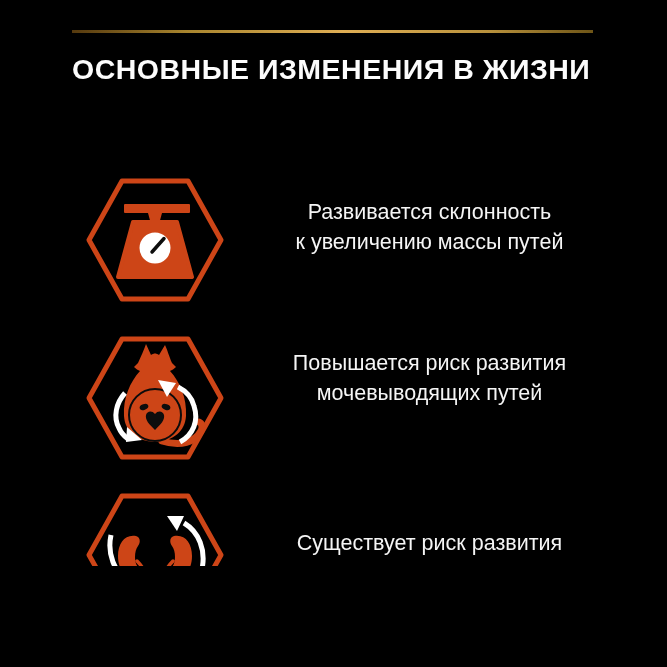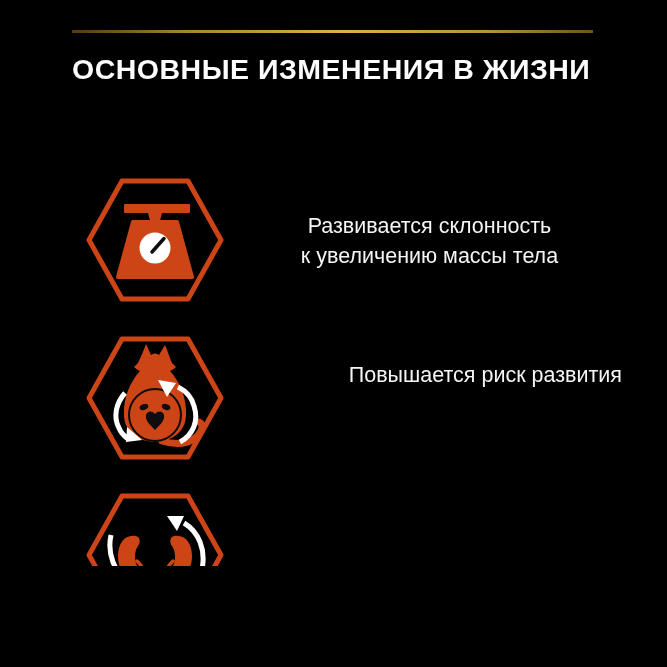--- a/index.html
+++ b/index.html
@@ -55,22 +55,22 @@
     position: absolute;
     left: 237px;
     width: 385px;
     text-align: center;
     color: var(--text, #f5f5f5);
     font-size: 21.5px;
     font-weight: 400;
     line-height: 30px;
   }
   .itext div { white-space: nowrap; }
-  #text1 { top: 211px; }
-  #text2 { top: 360px; text-align: right; }
+  #text1 { top: 197px; }
+  #text2 { top: 348px; }
   #text3 { top: 528px; }
 </style>
 </head>
 <body>
 
 <div class="canvas">
 
   <div class="gold-line"></div>
 
   <h1 class="title">
@@ -82,21 +82,21 @@
     <g>
       <rect x="36" y="26" width="66" height="9" rx="1" style="fill:var(--accent)"></rect>
       <polygon points="60,35 74,35 71,46 63,46" style="fill:var(--accent)"></polygon>
       <polygon points="45,44 89,44 104,99 30,99" style="fill:var(--accent);stroke:var(--accent)" stroke-width="4" stroke-linejoin="round"></polygon>
       <circle cx="67" cy="70" r="15.5" fill="#ffffff"></circle>
       <line x1="64" y1="74" x2="76" y2="60.5" style="stroke:var(--needle)" stroke-width="3.5" stroke-linecap="round"></line>
     </g>
   </svg>
   <div id="text1" class="itext">
     <div>Развивается склонность</div>
-    <div>к увеличению массы тела</div>
+    <div>к увеличению массы путей</div>
   </div>
 
   <svg id="hex2" class="hex" viewBox="-3 -3 140 130">
     <polygon points="1,62 34,3 100,3 133,62 100,121 34,121" fill="none" style="stroke:var(--accent)" stroke-width="5" stroke-linejoin="round"></polygon>
     <g>
       <path d="M58,8 C56,14 53,20 50,27 L46,31 C48,33 50,34 52,35
                C42,46 35,62 36,80 C37,95 48,105 67,106
                C86,105 97,95 98,80 C99,62 92,46 82,35
                C84,34 86,33 88,31 L84,27 C81,20 79,13 77,9
                L71,19 C68,17 66,17 63,19 Z" style="fill:var(--accent)"></path>
@@ -109,35 +109,37 @@
       <g>
         <path d="M92,106 C105,99 111,85 106,70 C104,62 98,55 90,51" fill="none" stroke="#ffffff" stroke-width="5"></path>
         <polygon points="70,44 88,47 79,61" fill="#ffffff"></polygon>
         <path d="M37,57 C28,67 25,81 31,92 C33,97 36,100 40,103" fill="none" stroke="#ffffff" stroke-width="5"></path>
         <polygon points="54,104 39,91 38,106" fill="#ffffff"></polygon>
       </g>
     </g>
   </svg>
   <div id="text2" class="itext">
     <div>Повышается риск развития</div>
+    <div>мочевыводящих путей</div>
   </div>
 
   <svg id="hex3" class="hex" viewBox="-3 -3 140 130">
     <polygon points="1,62 34,3 100,3 133,62 100,121 34,121" fill="none" style="stroke:var(--accent)" stroke-width="5" stroke-linejoin="round"></polygon>
     <g>
       <path d="M48,43 C37,41 30,50 30,63 C30,76 37,86 48,84
                C52,83 53,78 50,74 C46,70 46,58 50,53 C53,49 52,44 48,43 Z" style="fill:var(--accent)"></path>
       <path d="M86,43 C97,41 104,50 104,63 C104,76 97,86 86,84
                C82,83 81,78 84,74 C88,70 88,58 84,53 C81,49 82,44 86,43 Z" style="fill:var(--accent)"></path>
       <path d="M49,68 C55,74 58,79 58,86 L58,102" fill="none" style="stroke:var(--accent)" stroke-width="3.5" stroke-linecap="round"></path>
       <path d="M85,68 C79,74 76,79 76,86 L76,102" fill="none" style="stroke:var(--accent)" stroke-width="3.5" stroke-linecap="round"></path>
       <g>
         <path d="M114,76 C118,57 111,39 96,30" fill="none" stroke="#ffffff" stroke-width="5"></path>
         <polygon points="79,23 96,23 89,38" fill="#ffffff"></polygon>
         <path d="M23,42 C19,61 26,79 41,88" fill="none" stroke="#ffffff" stroke-width="5"></path>
         <polygon points="52,99 37,84 35,99" fill="#ffffff"></polygon>
       </g>
     </g>
   </svg>
   <div id="text3" class="itext">
+    <div>Существует риск развития</div>
   </div>
 
 </div>
 
 </body></html>

